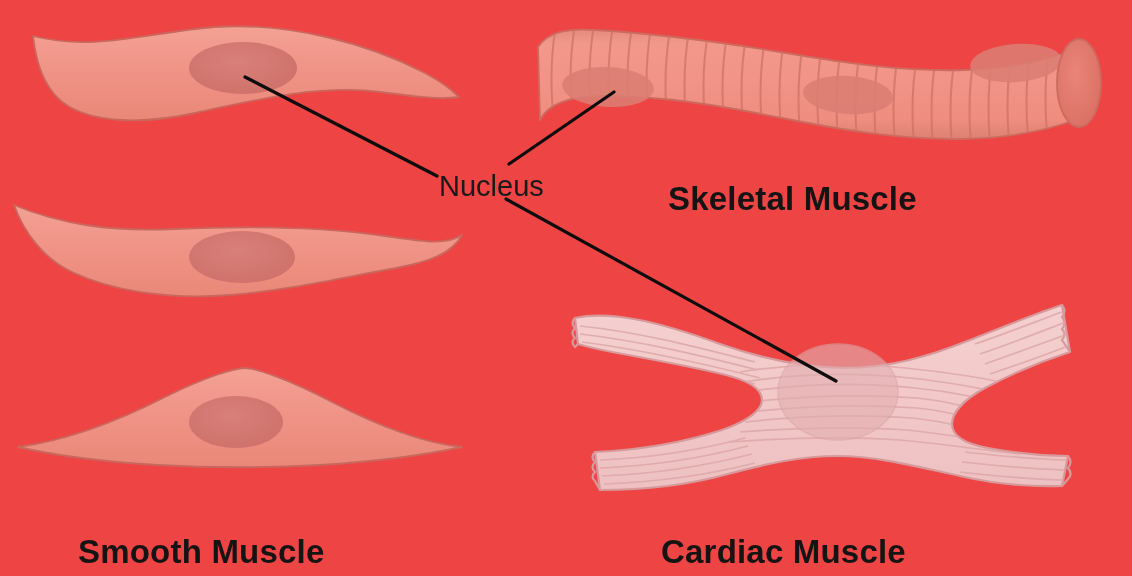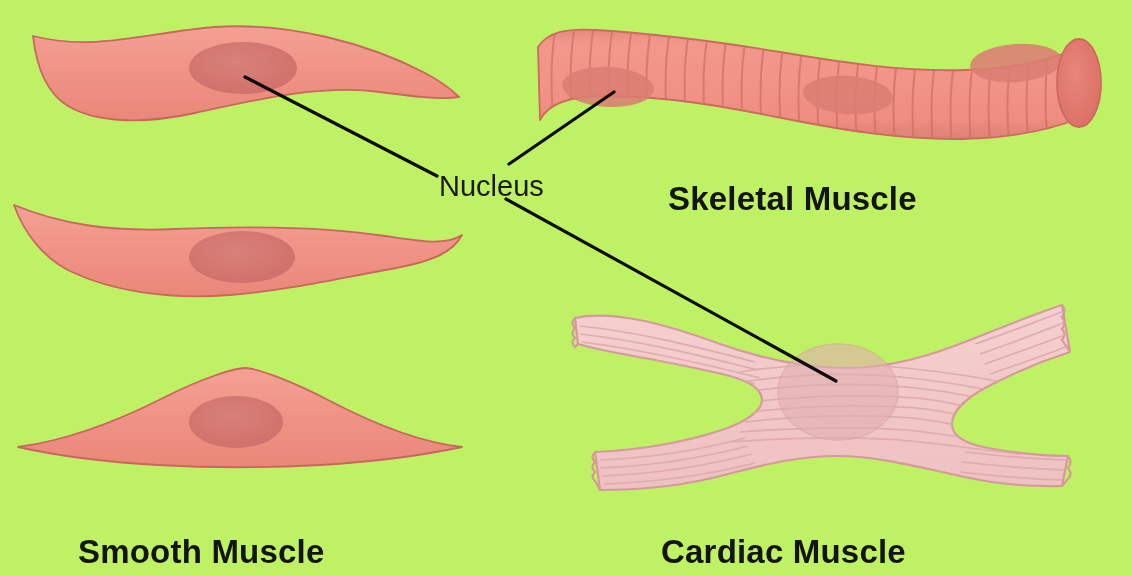--- a/index.html
+++ b/index.html
@@ -10,21 +10,21 @@
   body {
     width: 1132px;
     height: 576px;
     overflow: hidden;
     font-family: "Liberation Sans", sans-serif;
   }
   #diagram-root {
     position: relative;
     width: 1132px;
     height: 576px;
-    background: #bef264;
+    background: #ef4444;
   }
   svg#figure {
     position: absolute;
     top: 0;
     left: 0;
     width: 1132px;
     height: 576px;
     display: block;
   }
   .type-label {

